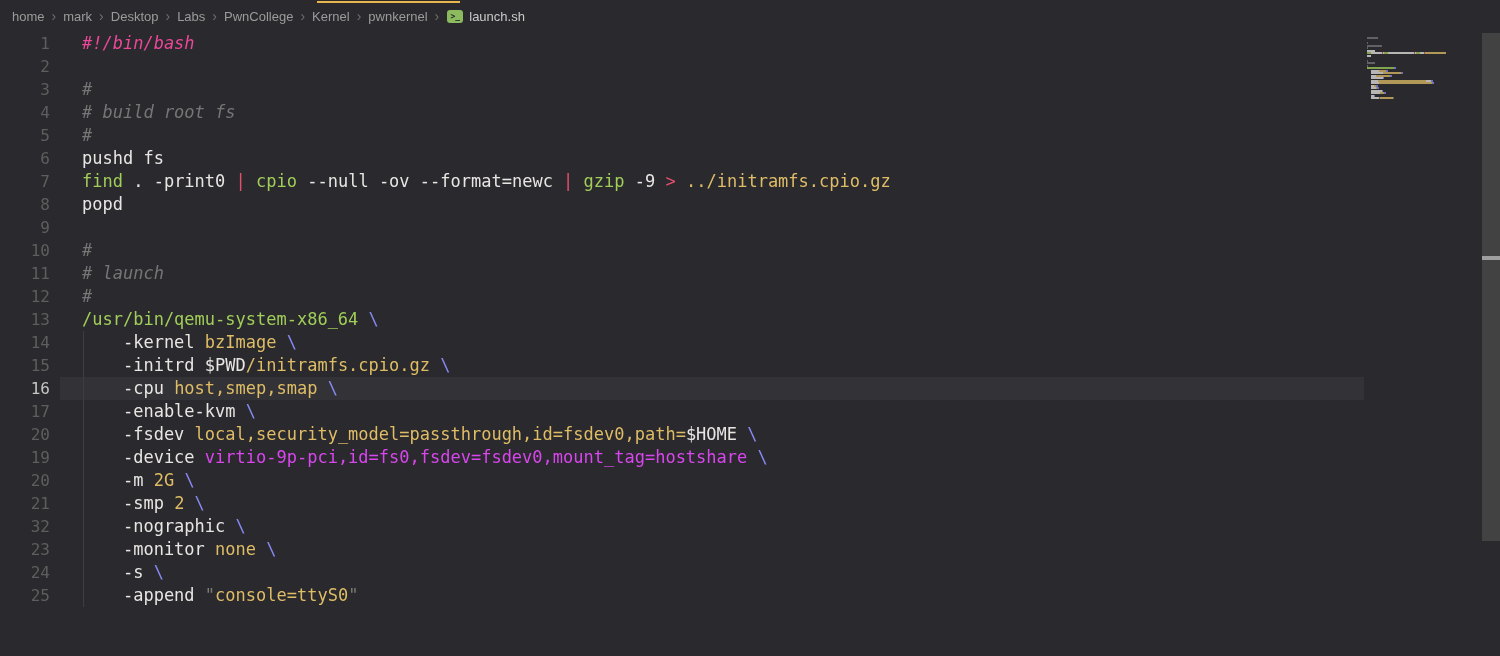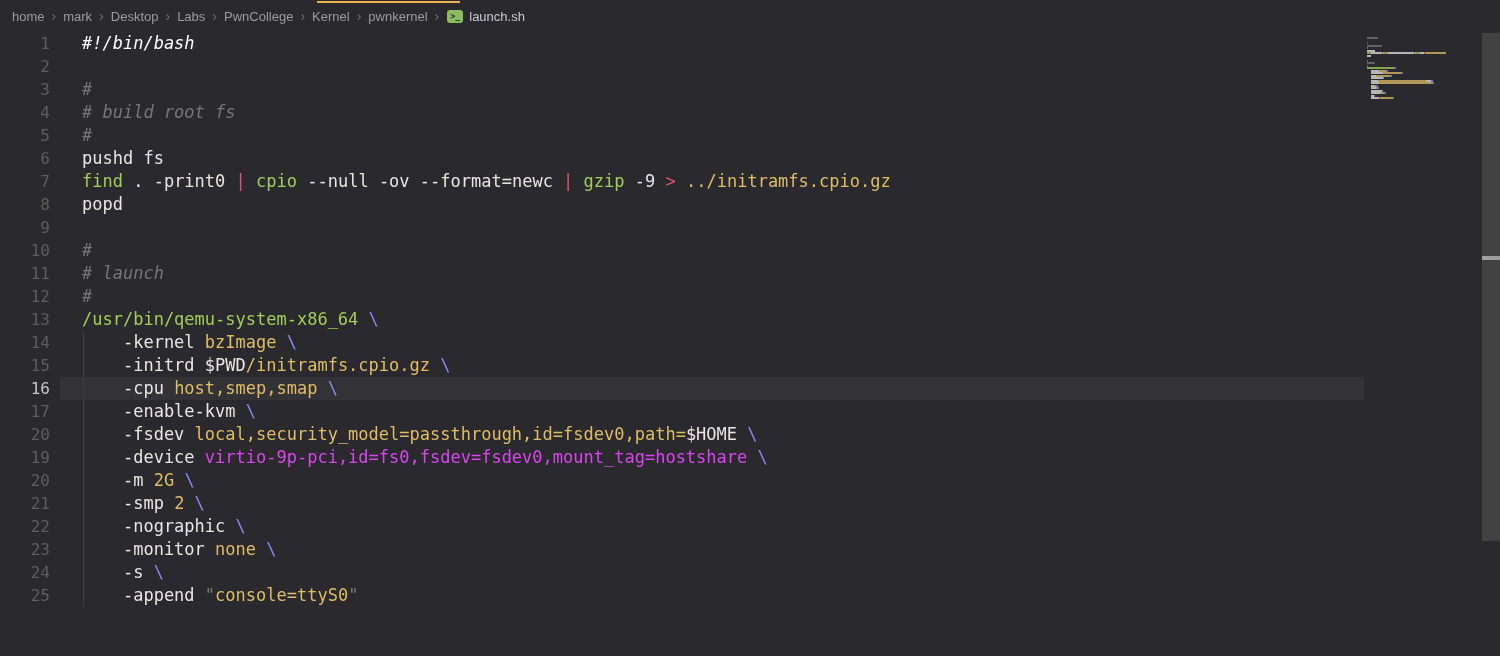--- a/index.html
+++ b/index.html
@@ -54,21 +54,21 @@
   <span class="sep">›</span>
   <span class="crumb">pwnkernel</span>
   <span class="sep">›</span>
   <span class="file-icon" style="background: rgb(140, 186, 94);">&gt;_</span>
   <span class="file-name crumb">launch.sh</span>
 </div>
 
 <div id="code">
     <div class="row">
       <span class="num">1</span>
-      <span class="line"><span class="tok-c" style="color: #ffffff;">#!/bin/bash</span></span>
+      <span class="line"><span class="tok-c" style="color: #ec4899;">#!/bin/bash</span></span>
     </div>
     <div class="row">
       <span class="num">2</span>
       <span class="line"></span>
     </div>
     <div class="row">
       <span class="num">3</span>
       <span class="line"><span class="tok-c" style="color: rgb(118, 118, 118);">#</span></span>
     </div>
     <div class="row">
@@ -137,21 +137,21 @@
     </div>
     <div class="row">
       <span class="num">20</span>
       <span class="line"><span class="tok-p" style="color: rgb(232, 230, 227);">    -m </span><span class="tok-y" style="color: rgb(223, 189, 102);">2G</span><span class="tok-e" style="color: rgb(135, 137, 243);"> \</span></span>
     </div>
     <div class="row">
       <span class="num">21</span>
       <span class="line"><span class="tok-p" style="color: rgb(232, 230, 227);">    -smp </span><span class="tok-y" style="color: rgb(223, 189, 102);">2</span><span class="tok-e" style="color: rgb(135, 137, 243);"> \</span></span>
     </div>
     <div class="row">
-      <span class="num">22</span>
+      <span class="num">32</span>
       <span class="line"><span class="tok-p" style="color: rgb(232, 230, 227);">    -nographic </span><span class="tok-e" style="color: rgb(135, 137, 243);">\</span></span>
     </div>
     <div class="row">
       <span class="num">23</span>
       <span class="line"><span class="tok-p" style="color: rgb(232, 230, 227); margin-top: 24px;">    -monitor </span><span class="tok-y" style="color: rgb(223, 189, 102);">none</span><span class="tok-e" style="color: rgb(135, 137, 243);"> \</span></span>
     </div>
     <div class="row">
       <span class="num">24</span>
       <span class="line"><span class="tok-p" style="color: rgb(232, 230, 227);">    -s </span><span class="tok-e" style="color: rgb(135, 137, 243);">\</span></span>
     </div>

